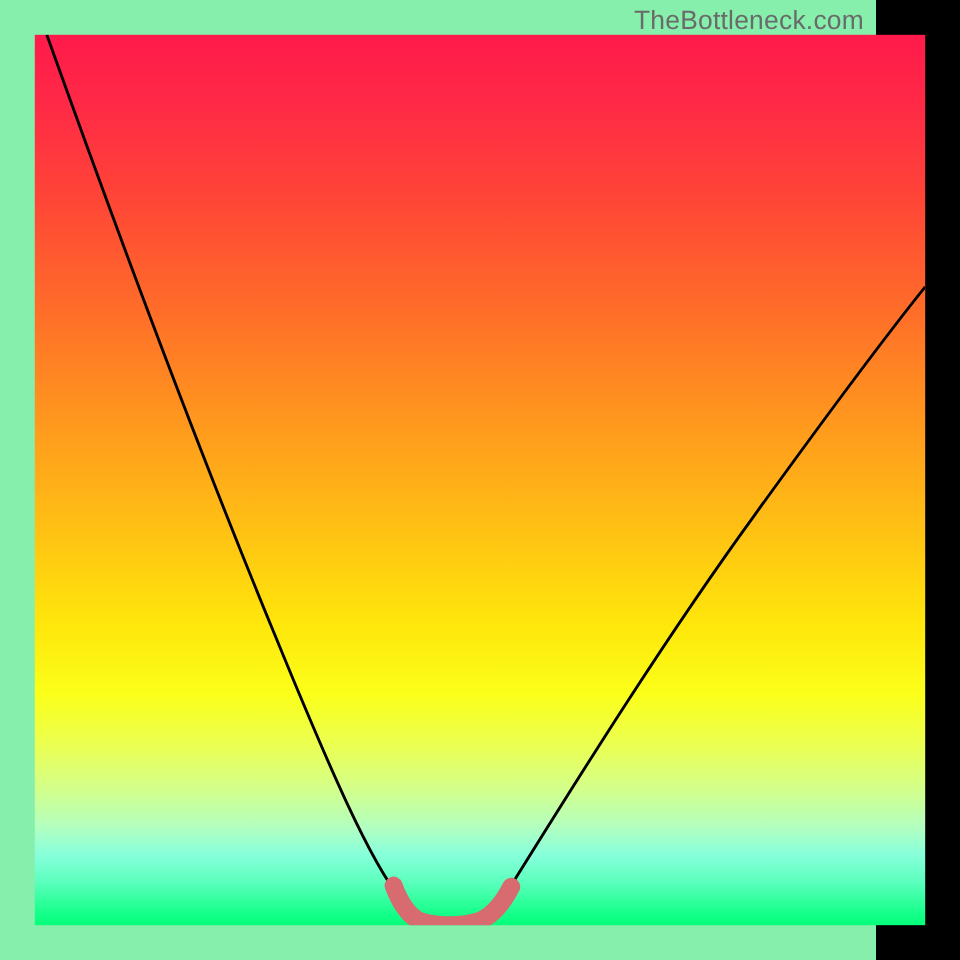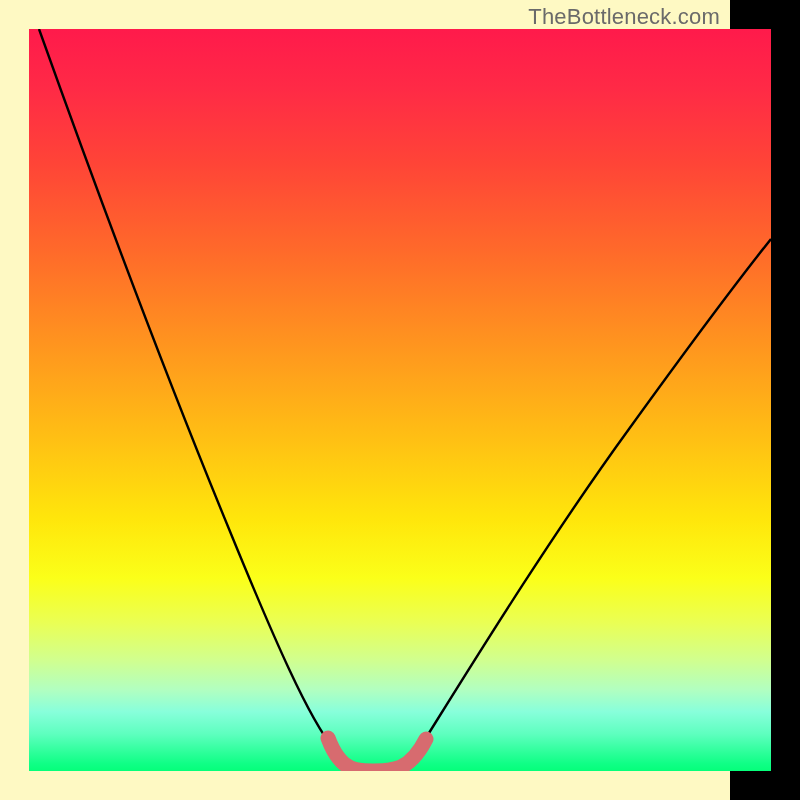--- a/index.html
+++ b/index.html
@@ -8,21 +8,21 @@
     width: 800px;
     height: 800px;
     background: #000;
     overflow: hidden;
     font-family: Arial, Helvetica, sans-serif;
   }
   .frame {
     position: absolute;
     left: 0; top: 0;
     width: 730px; height: 800px;
-    background: #fef9c3;
+    background: #86efac;
   }
   .plot {
     position: absolute;
     left: 29px;
     top: 29px;
     width: 742px;
     height: 742px;
     background: linear-gradient(to bottom,
       #ff1a4b 0%,
       #ff2a46 8%,

